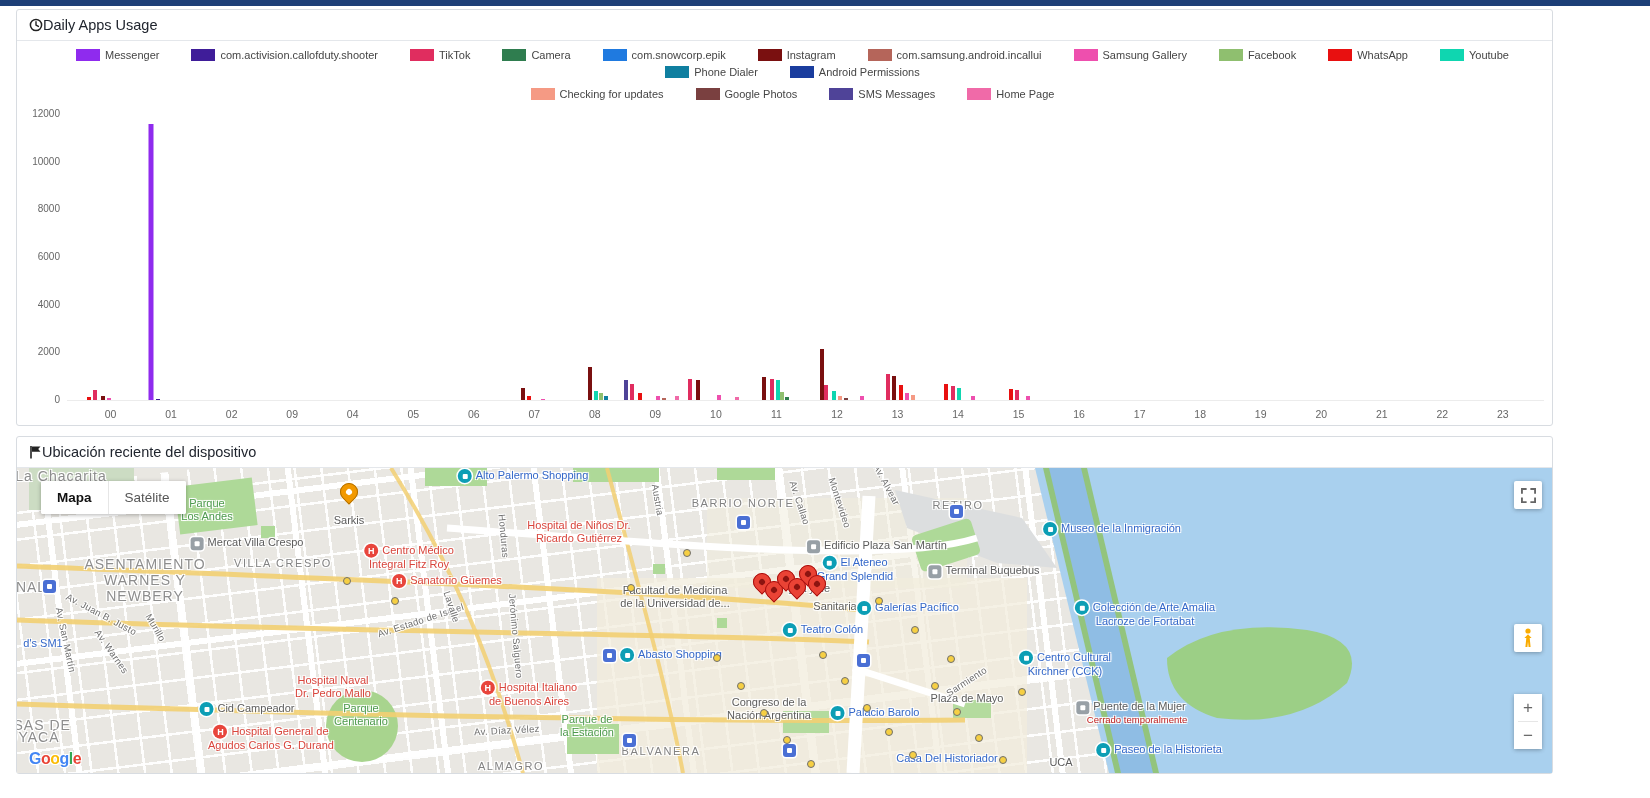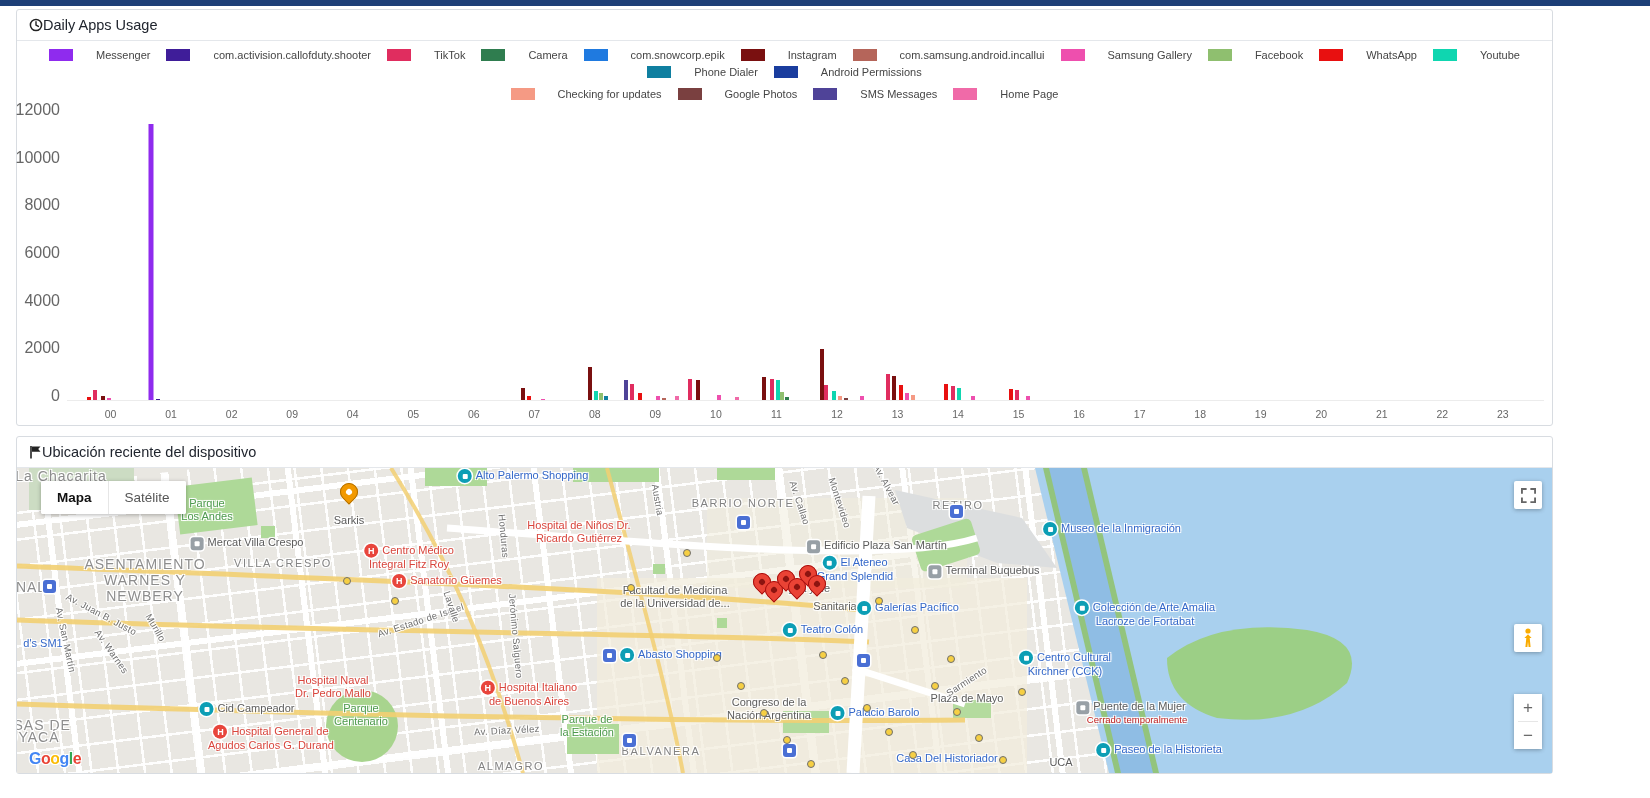--- a/index.html
+++ b/index.html
@@ -10,27 +10,27 @@
 
   .card { border:1px solid #d8dce1; border-radius:3px; background:#fff; }
   .card + .card { margin-top:10px; }
   .card-header { display:flex; align-items:center; gap:0; padding:7px 12px;
                  border-bottom:1px solid #e4e7eb; font-size:14.5px; color:#20252e; }
   .card-header svg { flex:0 0 auto; }
 
   
   .usage-body { padding:4px 6px 2px; }
   .legend { display:flex; flex-wrap:wrap; justify-content:center; column-gap:16px; row-gap:5px; padding:4px 0 9px; }
-  .legend-item { display:flex; align-items:center; gap:23px; font-size:11px; color:#454545; }
+  .legend-item { display:flex; align-items:center; gap:5px; font-size:11px; color:#454545;margin-left:16px; }
   .legend-item .swatch { width:24px; height:12px; display:inline-block; }
   .legend-break { width:100%; height:0; }
 
   .chart { display:flex; height:314px; padding:0 2px; }
   .yaxis { width:42px; position:relative; flex:0 0 auto; }
-  .yaxis span { position:absolute; right:7px; font-size:16px; color:#666; }
+  .yaxis span { position:absolute; right:7px; font-size:10px; color:#666; }
   .plot { flex:1; position:relative; }
   .plot .baseline { position:absolute; left:0; right:0; bottom:22px; border-bottom:1px solid #ececec; }
   .bar { position:absolute; bottom:23px; width:4px; transform:translateX(-50%); }
   .xlab { position:absolute; bottom:3px; transform:translateX(-50%); font-size:10.5px; color:#666; }
 
   
   .map { position:relative; height:305px; overflow:hidden; background:#e9e7e2; }
   .grid { position:absolute; inset:-70px; transform:rotate(-7deg); z-index:1;
     background:
       repeating-linear-gradient(0deg,  transparent 0 24px, rgba(255,255,255,.95) 24px 26.5px),

